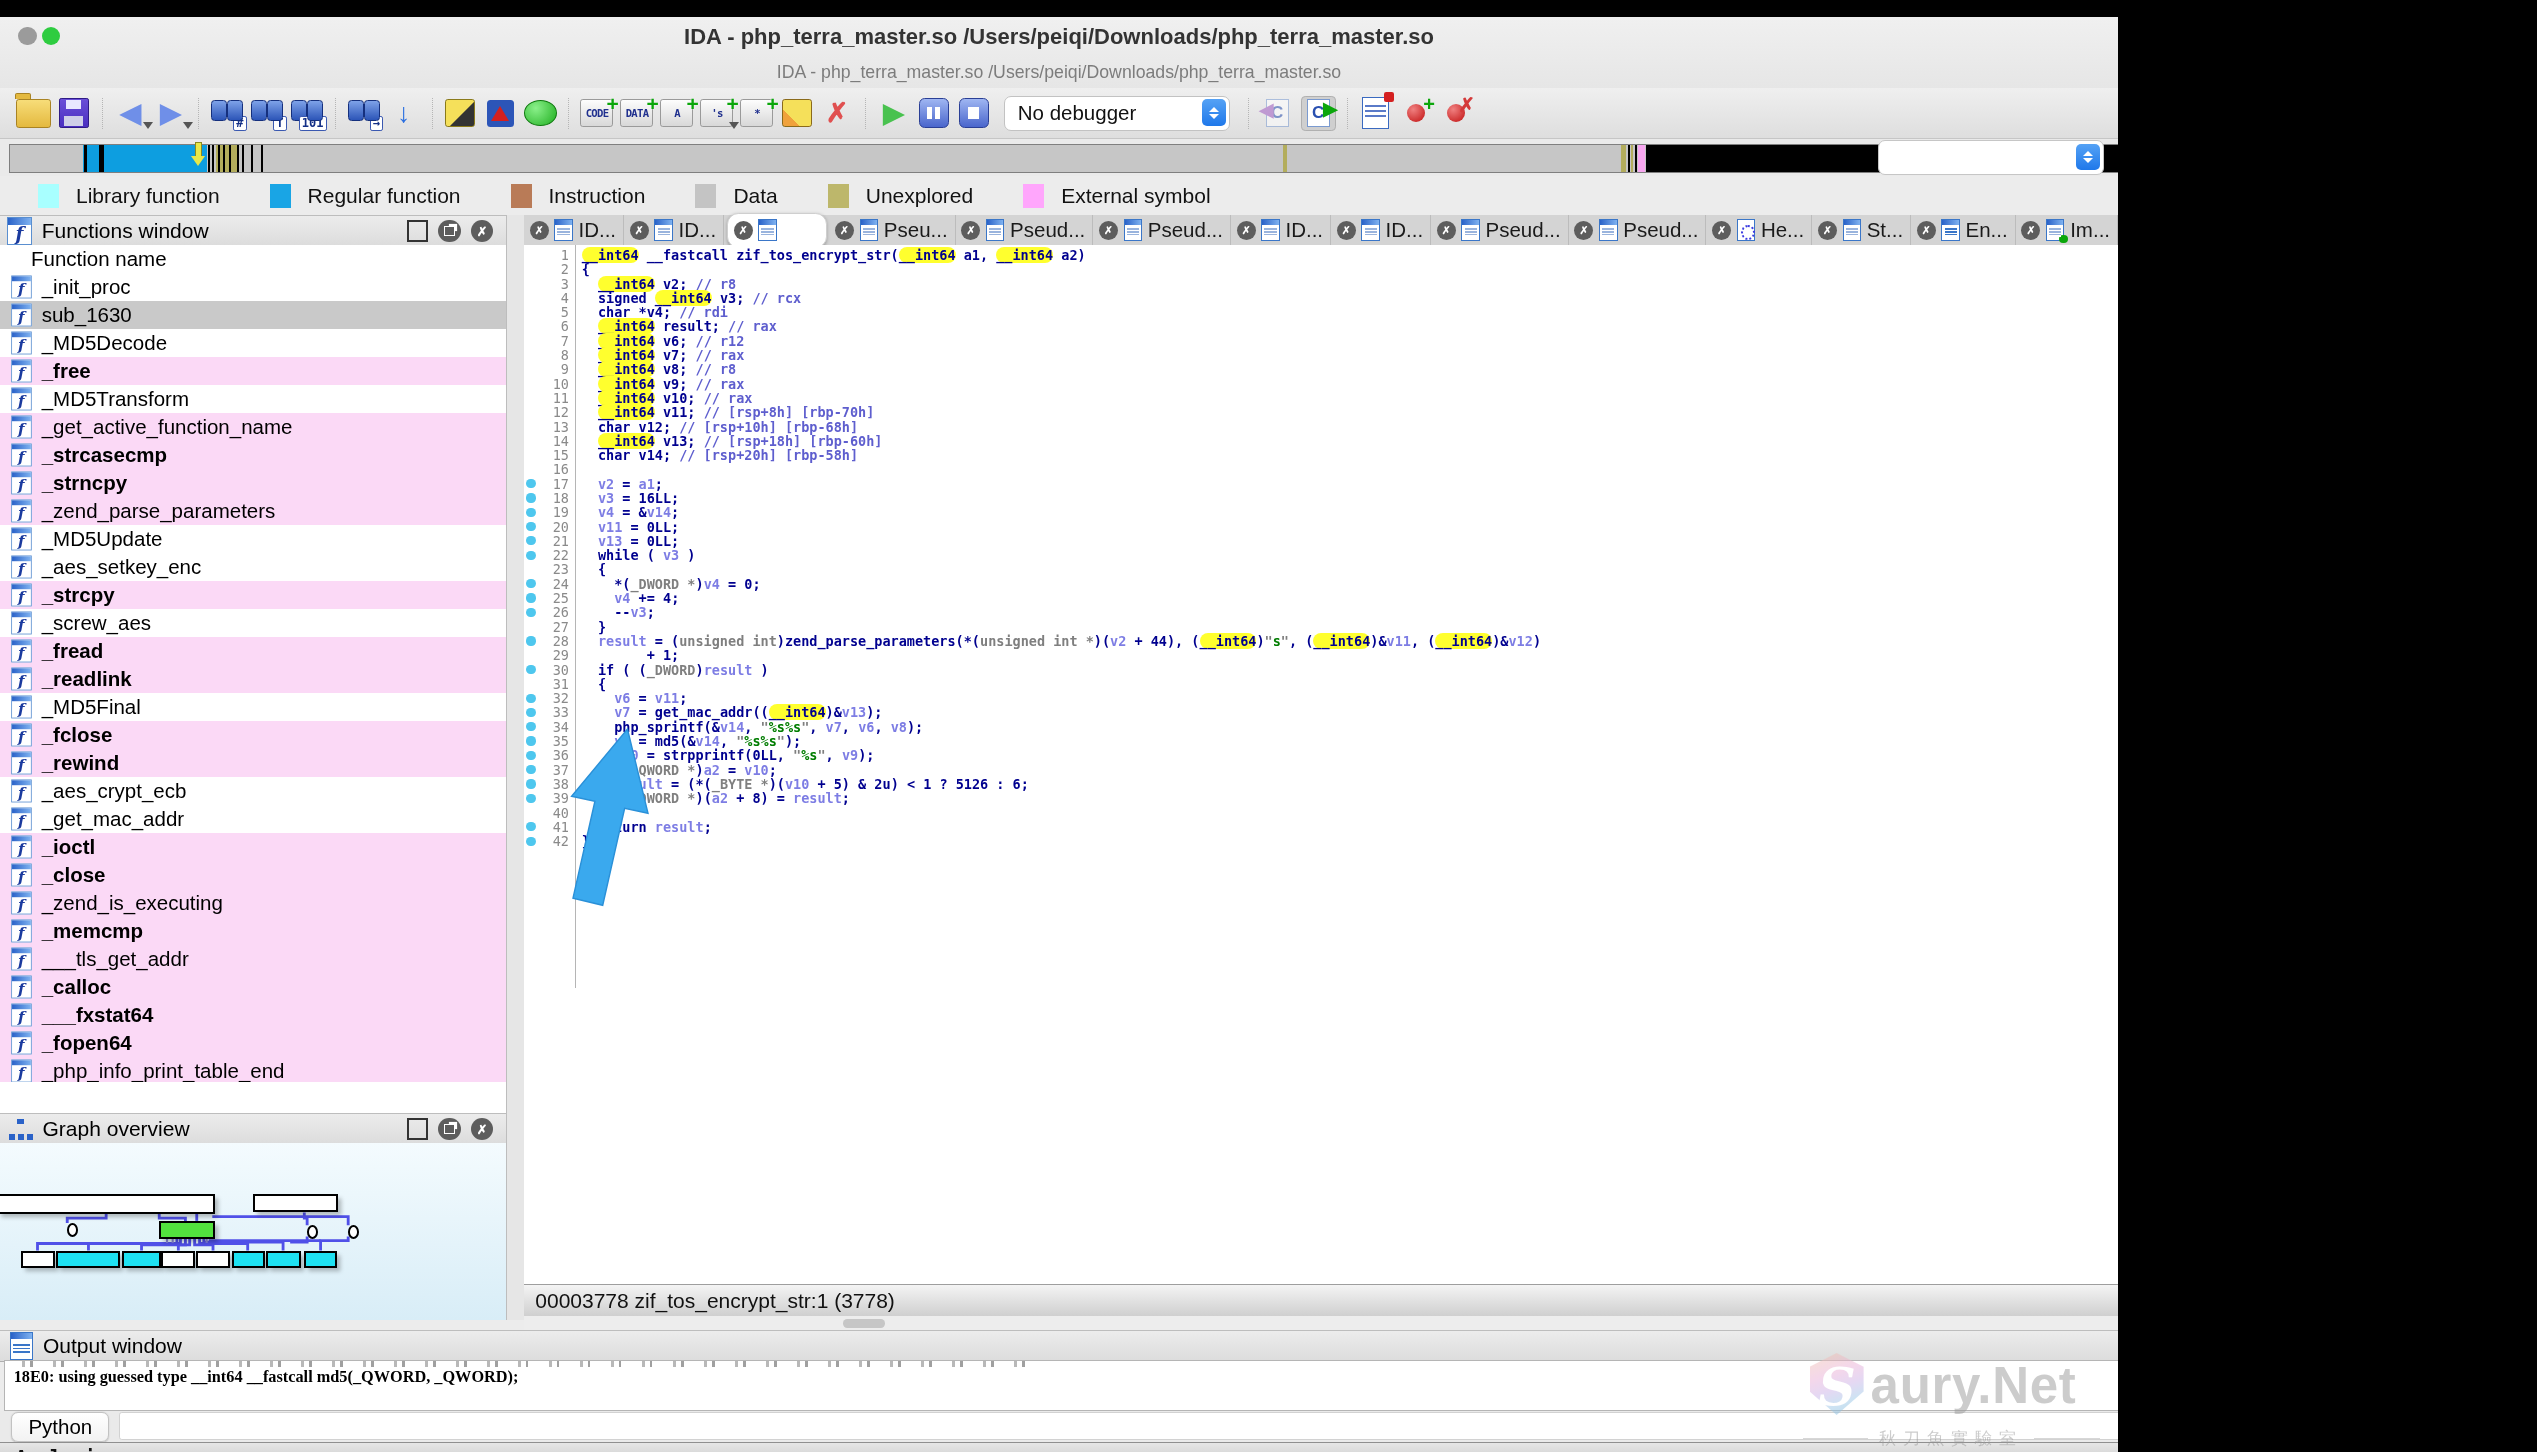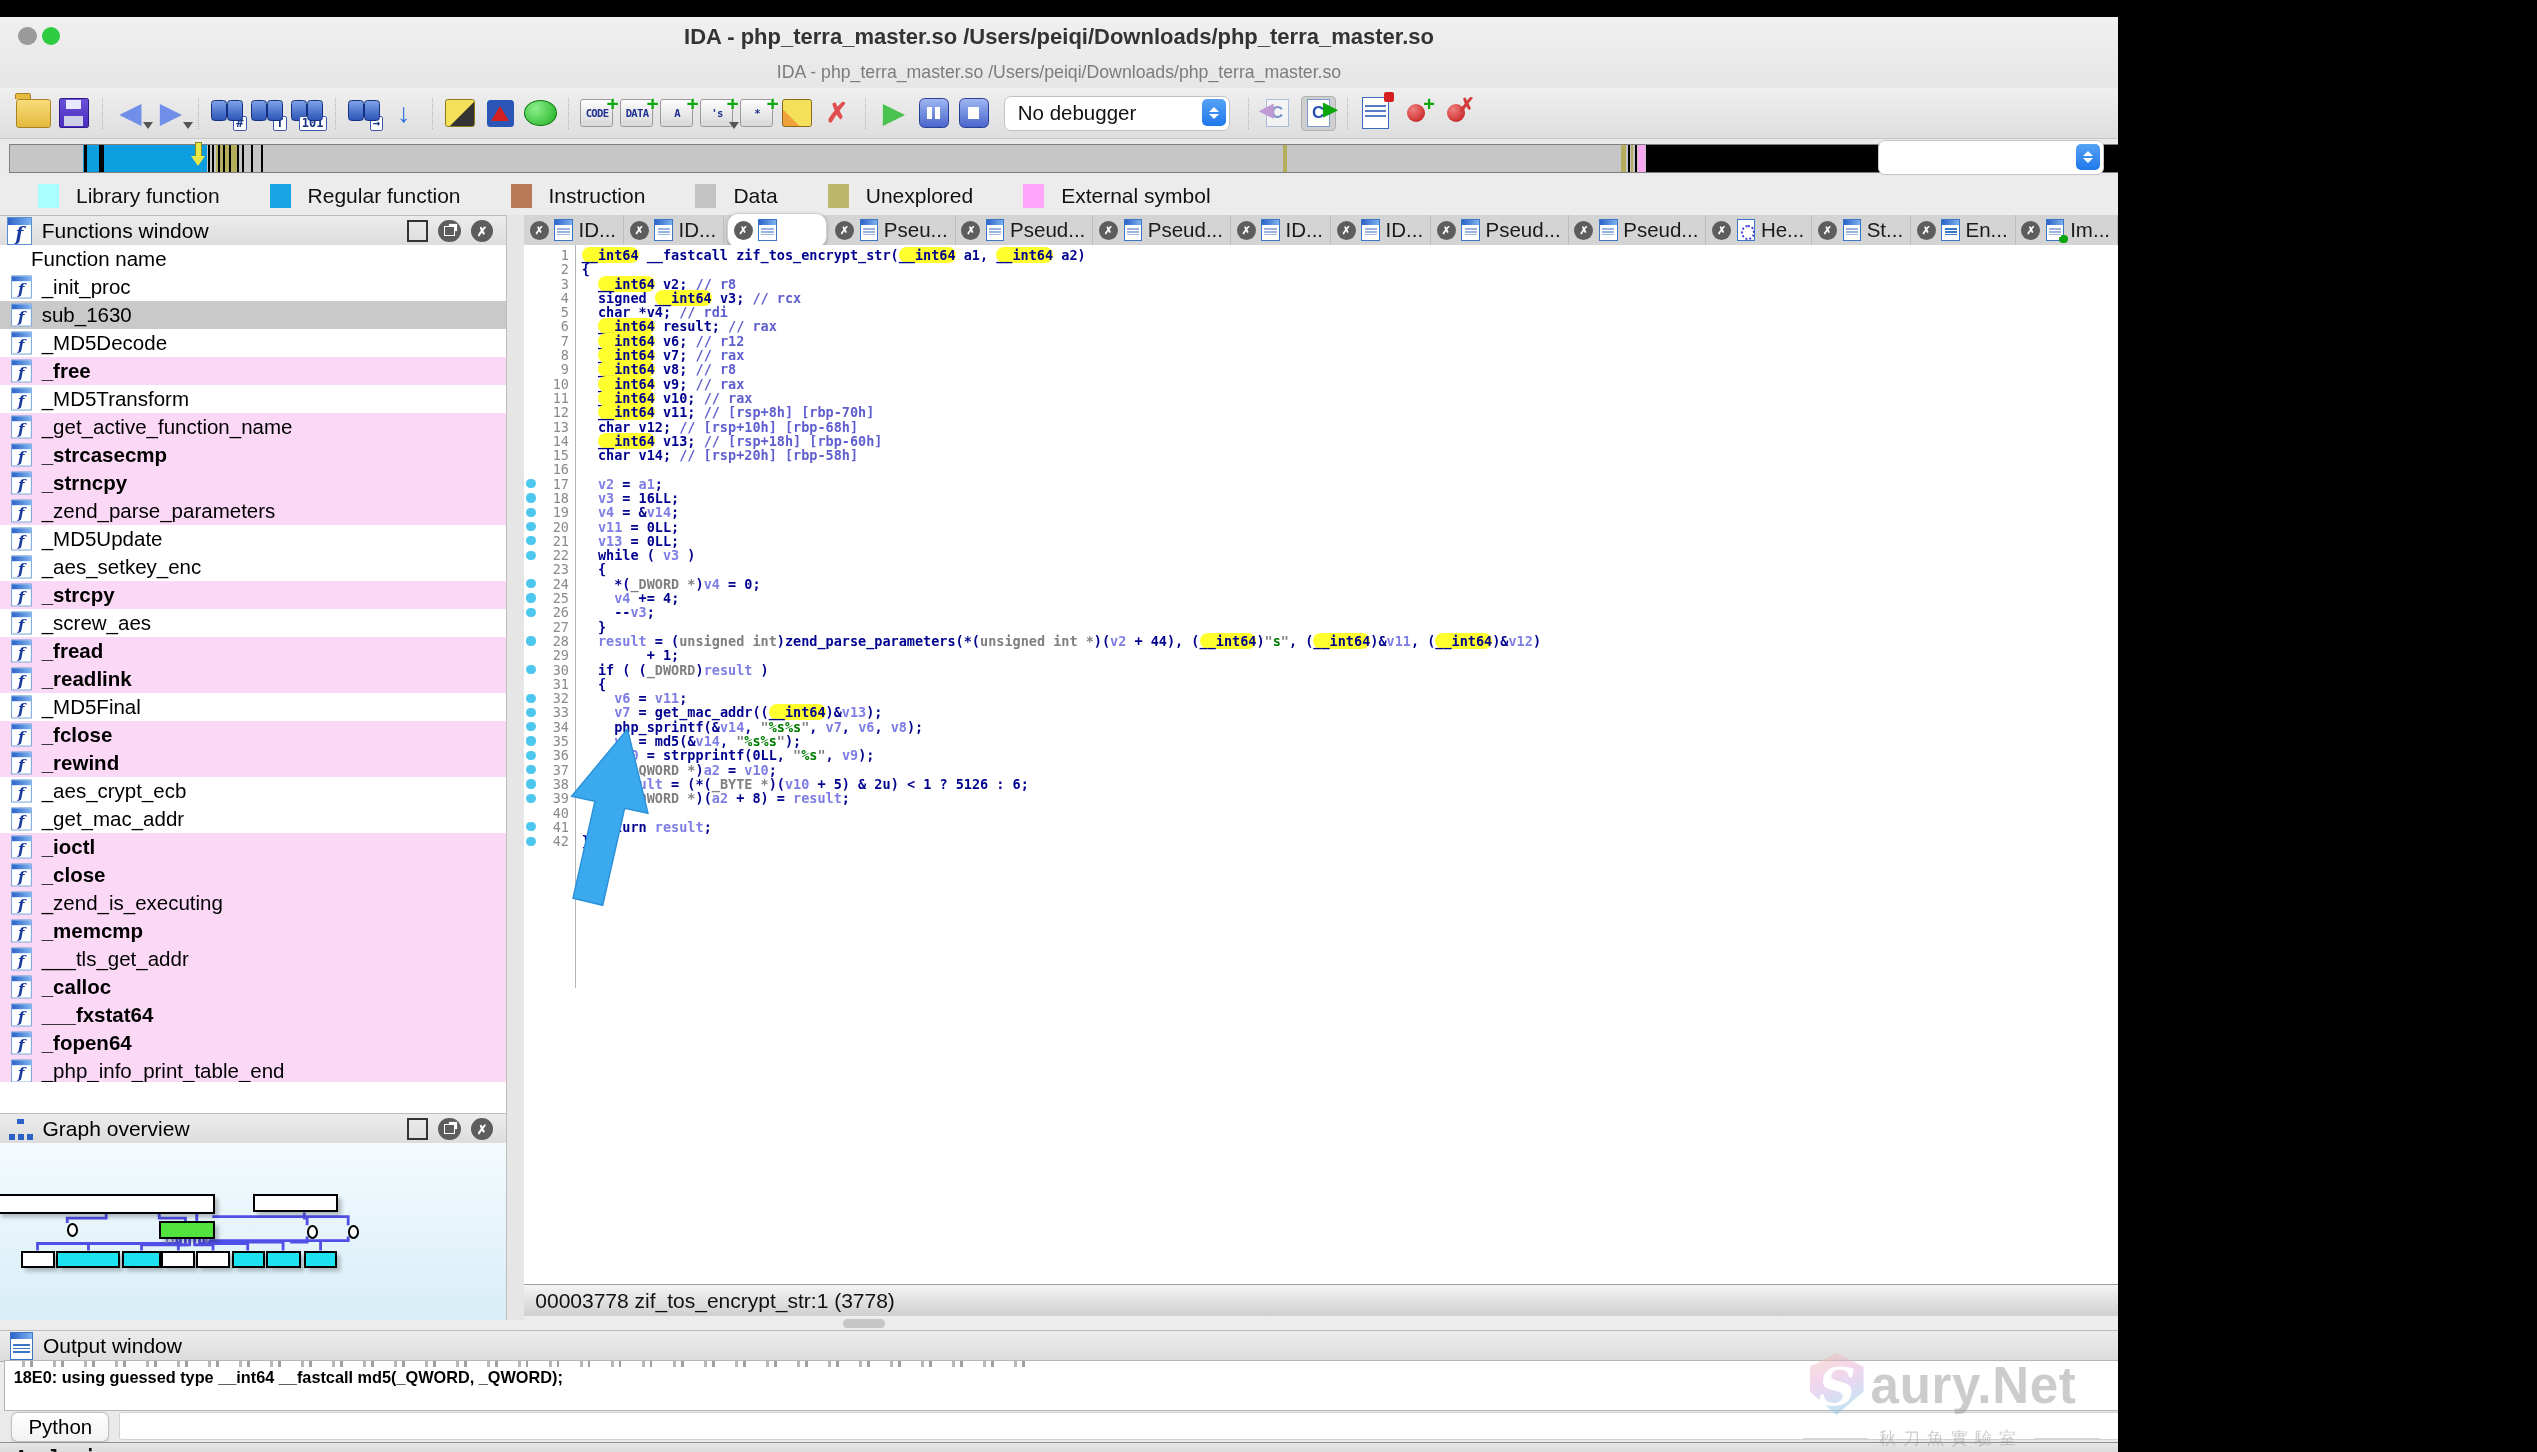--- a/index.html
+++ b/index.html
@@ -156,21 +156,21 @@
   #codehstrip{position:absolute;left:524px;top:1299px;width:2014px;height:15px;background:#ededed;}
   #codehstrip i{position:absolute;left:319px;top:2.8px;width:42px;height:9.2px;background:#c6c6c6;border-radius:4.2px;}
 
   
   #outhead{left:0;top:1313px;width:2538px;height:30px;}
   .oicon{width:21px;height:25.5px;background:#fff;border:1.4px solid #3a76c8;position:relative;margin-left:10px;flex:none;}
   .oicon::before{content:"";position:absolute;left:0;top:0;right:0;height:5.7px;background:linear-gradient(90deg,#2a62c8,#7fb2f0);}
   .oicon::after{content:"";position:absolute;left:2.1px;top:8.5px;right:2.1px;height:12.7px;background:repeating-linear-gradient(#fff 0 2.1px,#3a76c8 2.1px 3.5px);}
   #outbody{position:absolute;left:4.2px;top:1343px;width:2529px;height:51px;background:#fff;border:0.7px solid #b5b5b5;overflow:hidden;box-sizing:border-box;}
   #outclip{height:6.4px;background:repeating-linear-gradient(90deg,transparent 0 10px,#9a9a9a 10px 12.7px,transparent 12.7px 18.4px,#777 18.4px 20.5px,transparent 20.5px 31px);width:1027px;margin-left:7px;opacity:.7;}
-  .outline{font-family:Liberation Sans, sans-serif;font-size:16.3px;font-weight:bold;color:#000;line-height:20.5px;padding-left:8.5px;white-space:pre;}
+  .outline{font-family:Liberation Serif, serif;font-size:16.3px;font-weight:bold;color:#000;line-height:20.5px;padding-left:8.5px;white-space:pre;}
   #pyrow{position:absolute;left:0;top:1394px;width:2538px;height:31px;background:#eaeaea;}
   #pybtn{position:absolute;left:11.3px;top:1.4px;width:96px;height:28px;background:linear-gradient(#ffffff,#f2f2f2);border:0.7px solid #c2c2c2;border-radius:7px;box-shadow:0 0.7px 1.4px rgba(0,0,0,.2);display:flex;align-items:center;justify-content:center;font-size:20.5px;color:#000;}
   #pyinput{position:absolute;left:119px;top:1.4px;width:2404px;height:28px;background:#fff;border:0.7px solid #d2d2d2;border-radius:2.8px;box-sizing:border-box;}
 
   
   #statusbar{position:absolute;left:0;top:1425px;width:2538px;height:28px;background:linear-gradient(#e6e6e6,#c2c2c2);border-top:0.7px solid #8f8f8f;display:flex;align-items:center;}
   #statusbar span{margin-left:15.6px;font-family:"DejaVu Sans Mono",monospace;font-size:19px;font-weight:bold;color:#111;}
 
   
   #watermark{position:absolute;right:18.4px;bottom:20px;width:297px;opacity:.5;pointer-events:none;}

